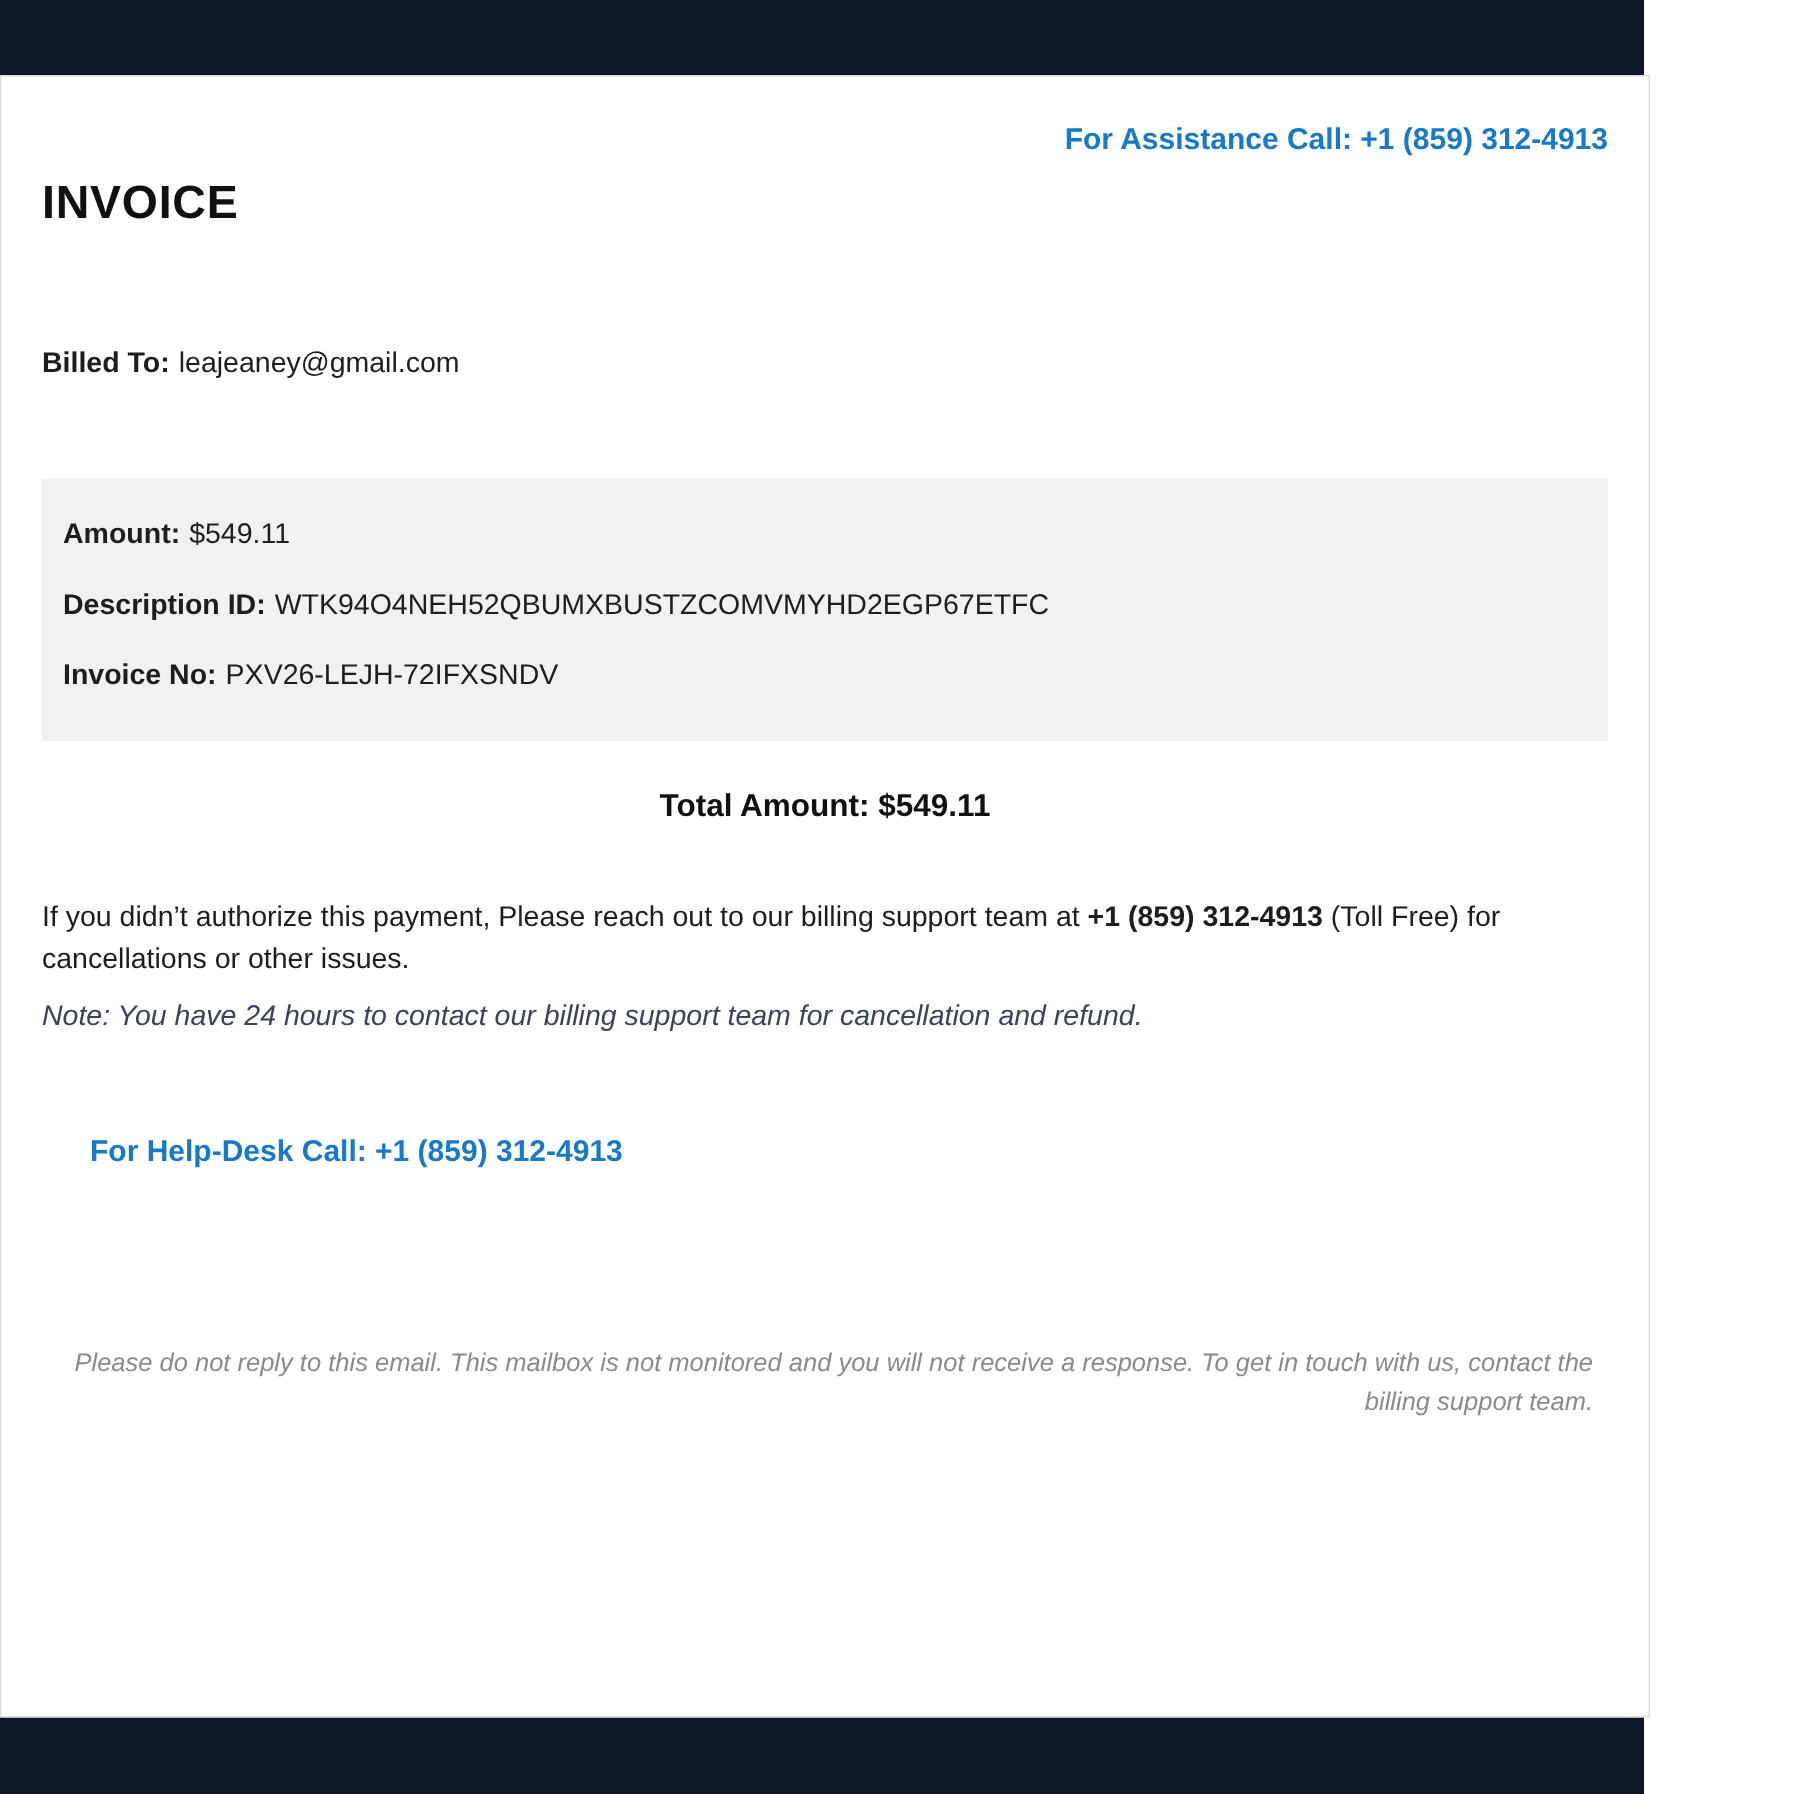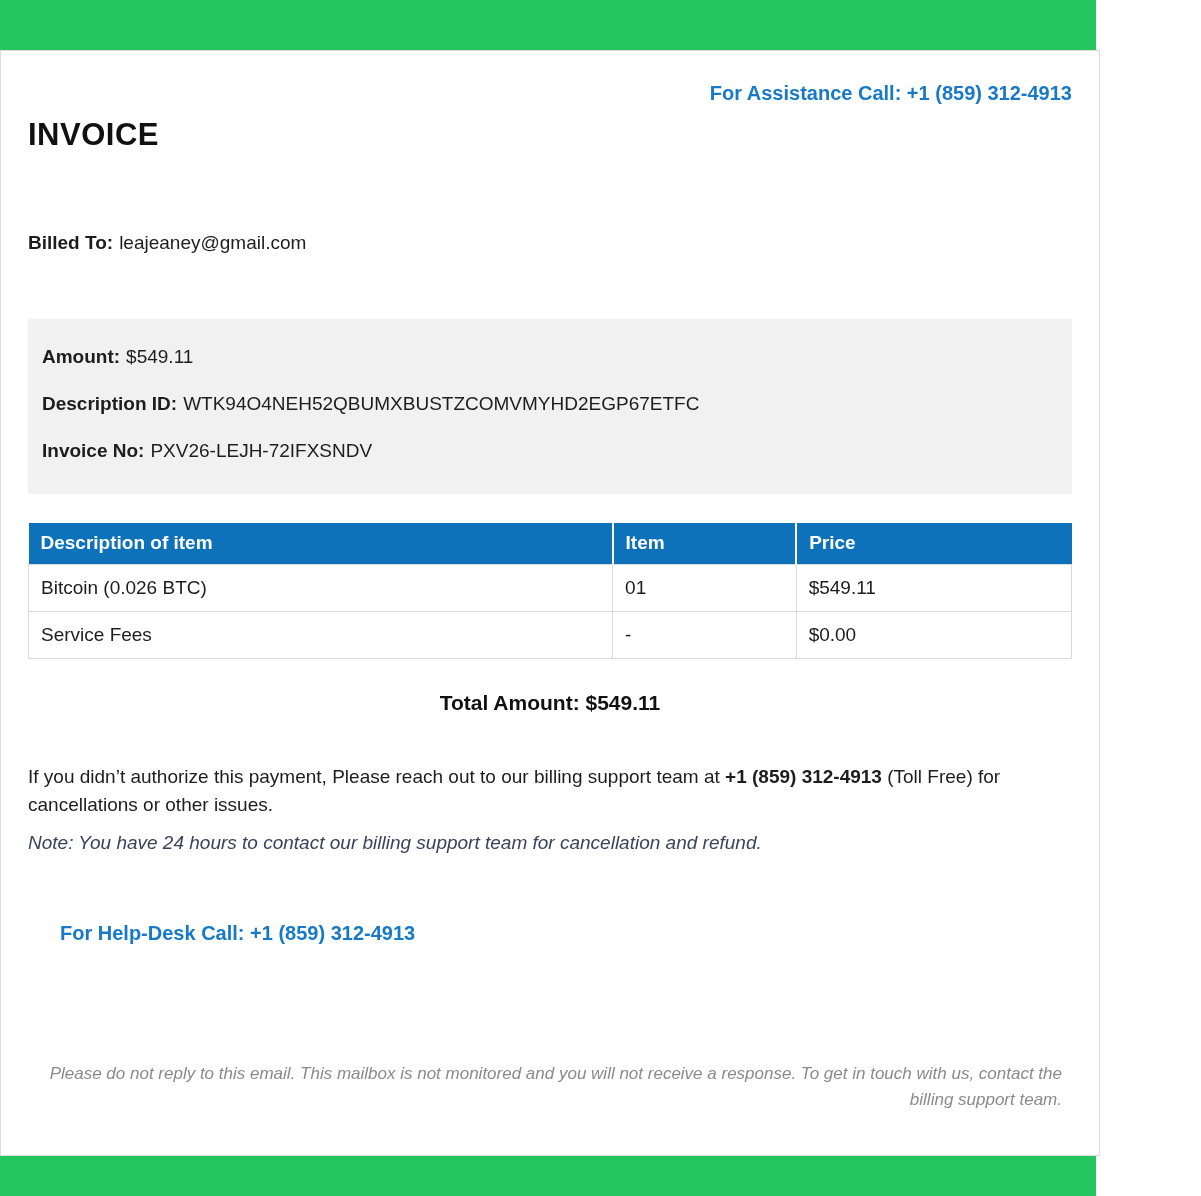--- a/index.html
+++ b/index.html
@@ -1,21 +1,21 @@
 <!DOCTYPE html>
 <html><head>
 <meta charset="utf-8">
 <style>
   * { margin: 0; padding: 0; box-sizing: border-box; }
   html, body {
     background: #ffffff;
     font-family: "Liberation Sans", "DejaVu Sans", sans-serif;
     color: #1d1d1d;
   }
-  .page { width: 1096px; min-height: 1196px; background: #22c55e; }
+  .page { width: 1096px; min-height: 1196px; background: #0f172a; }
   .card {
     width: 1100px;
     margin: 0 auto;
     position: relative;
     top: 50px;
     background: #ffffff;
     border: 1px solid #dcdcdc;
     padding: 26px 27px 42px 27px;
     min-height: 1095px;
   }
@@ -130,41 +130,20 @@
         <b>Amount:</b><span>$549.11</span>
       </p>
       <p>
         <b>Description ID:</b><span>WTK94O4NEH52QBUMXBUSTZCOMVMYHD2EGP67ETFC</span>
       </p>
       <p>
         <b>Invoice No:</b><span>PXV26-LEJH-72IFXSNDV</span>
       </p>
     </div>
 
-    <table class="items-table">
-      <thead>
-        <tr>
-          <th class="col-desc">Description of item</th>
-          <th class="col-item">Item</th>
-          <th class="col-price">Price</th>
-        </tr>
-      </thead>
-      <tbody>
-        <tr>
-          <td>Bitcoin (0.026 BTC)</td>
-          <td>01</td>
-          <td>$549.11</td>
-        </tr>
-        <tr>
-          <td>Service Fees</td>
-          <td>-</td>
-          <td>$0.00</td>
-        </tr>
-      </tbody>
-    </table>
 
     <p class="total-line">
       <span>Total Amount:</span>
       <span>$549.11</span>
     </p>
 
     <p class="disclaimer">
       <span>If you didn’t authorize this payment, Please reach out to our billing support team at </span><b>+1 (859) 312-4913</b><span> (Toll Free) for cancellations or other issues.</span>
     </p>
 

